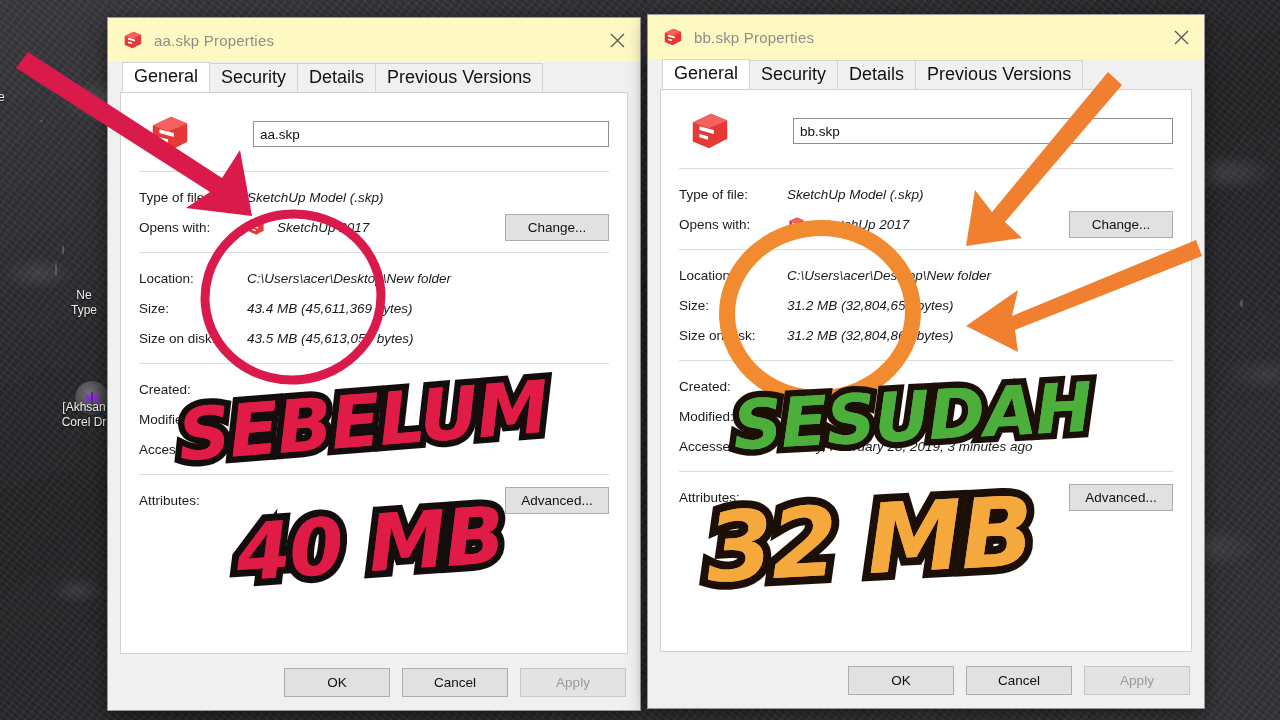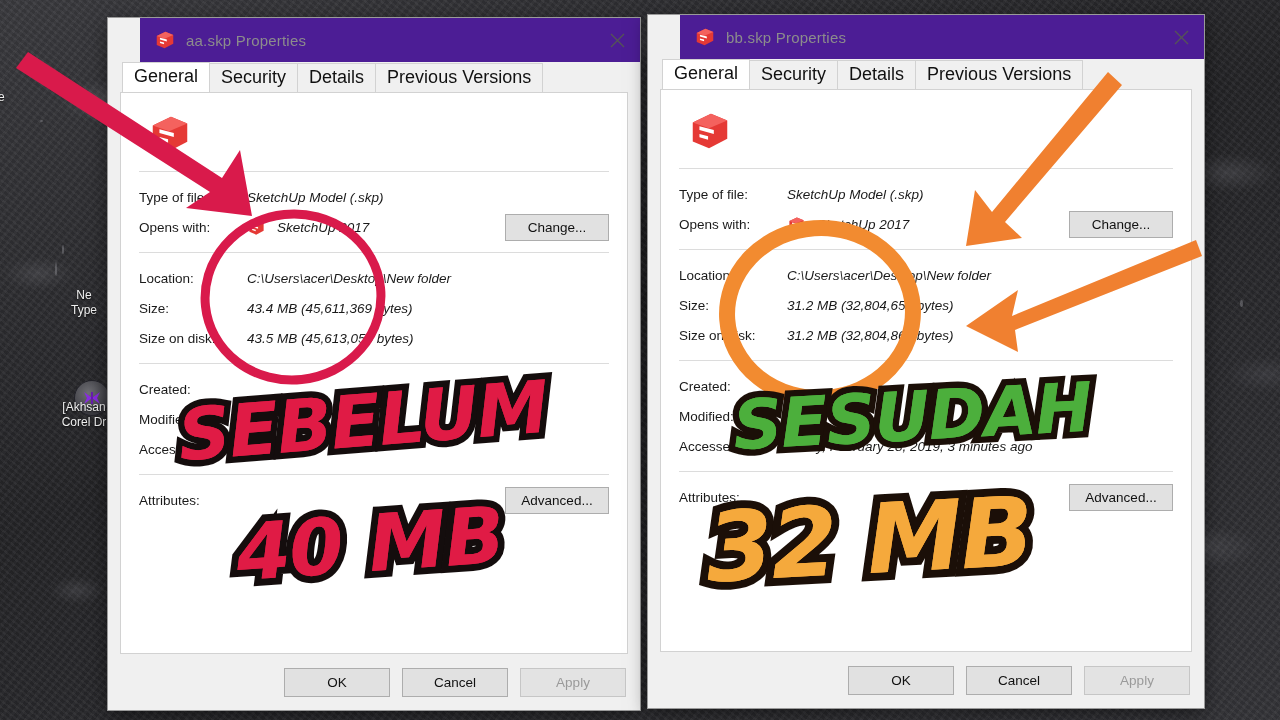--- a/index.html
+++ b/index.html
@@ -62,26 +62,25 @@
     position: absolute;
     background: #f0f0f0;
     box-shadow: 0 0 0 1px #9a9a9a, 0 5px 18px rgba(0,0,0,.55);
     display: flex; flex-direction: column;
   }
   #dialog-left  { left: 108px; top: 18px;  width: 532px; height: 692px; }
   #dialog-right { left: 648px; top: 15px;  width: 556px; height: 693px; }
 
   .titlebar {
     height: 44px;
-    background: #4c1d95;
+    background: #fef9c3;
     display: flex; align-items: center;
     padding-left: 14px;
     flex: none;
     position: relative;
-    margin-left: 32px;
   }
   .title-icon { width: 22px; height: 22px; flex: none; margin-right: 10px; }
   .title-text {
     font-size: 15px; color: #8c8c8c;
     letter-spacing: .2px;
   }
   .close-btn {
     position: absolute; right: 0; top: 0;
     width: 46px; height: 44px;
     display: flex; align-items: center; justify-content: center;
@@ -324,20 +323,21 @@
   <div class="panel">
     <div class="panel-inner">
 
       <div class="fileheader">
         <svg class="bigicon" viewBox="0 0 24 24">
           <path d="M3 7.5 L12.5 3 L21 6.5 L21 16 L11.5 21 L3 17.5 Z" fill="#e53935"></path>
           <path d="M12.5 3 L21 6.5 L11.5 10.5 L3 7.5 Z" fill="#f4625e"></path>
           <path d="M6.5 9.5 L14 11.5 L14 13.5 L6.5 11.5 Z" fill="#ffffff"></path>
           <path d="M6.5 13.5 L11 14.8 L11 16.6 L6.5 15.3 Z" fill="#ffffff"></path>
         </svg>
+        <div class="nameinput">aa.skp</div>
       </div>
 
       <hr class="sep">
 
       <div class="row">
         <span class="lbl">Type of file:</span>
         <span class="val">SketchUp Model (.skp)</span>
       </div>
 
       <div class="row">
@@ -430,20 +430,21 @@
   <div class="panel">
     <div class="panel-inner">
 
       <div class="fileheader">
         <svg class="bigicon" viewBox="0 0 24 24">
           <path d="M3 7.5 L12.5 3 L21 6.5 L21 16 L11.5 21 L3 17.5 Z" fill="#e53935"></path>
           <path d="M12.5 3 L21 6.5 L11.5 10.5 L3 7.5 Z" fill="#f4625e"></path>
           <path d="M6.5 9.5 L14 11.5 L14 13.5 L6.5 11.5 Z" fill="#ffffff"></path>
           <path d="M6.5 13.5 L11 14.8 L11 16.6 L6.5 15.3 Z" fill="#ffffff"></path>
         </svg>
+        <div class="nameinput">bb.skp</div>
       </div>
 
       <hr class="sep">
 
       <div class="row">
         <span class="lbl">Type of file:</span>
         <span class="val">SketchUp Model (.skp)</span>
       </div>
 
       <div class="row">

